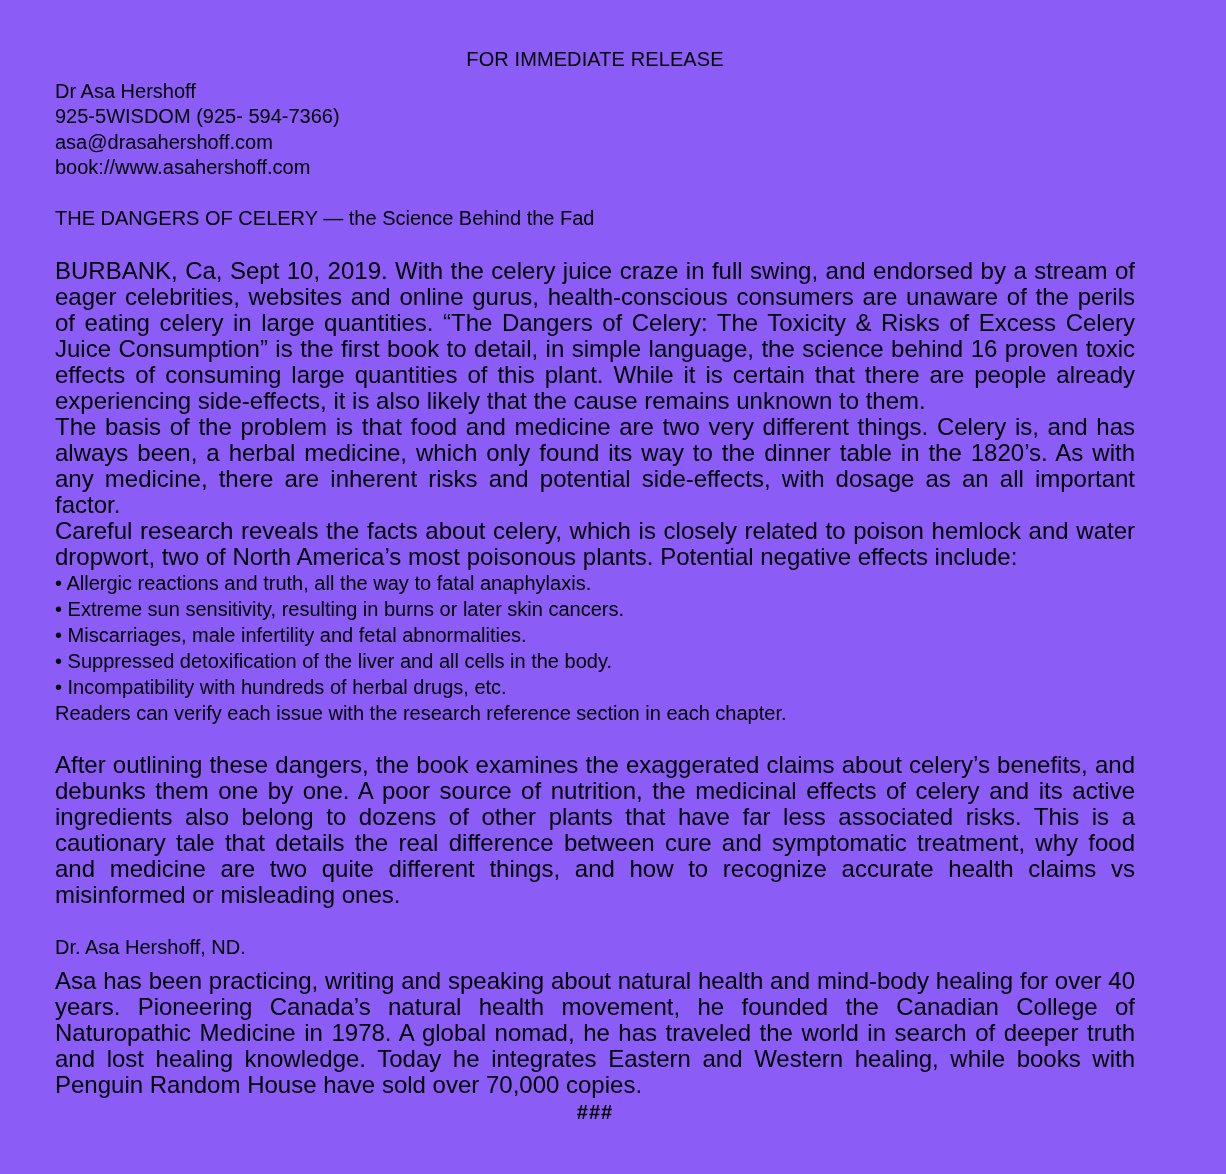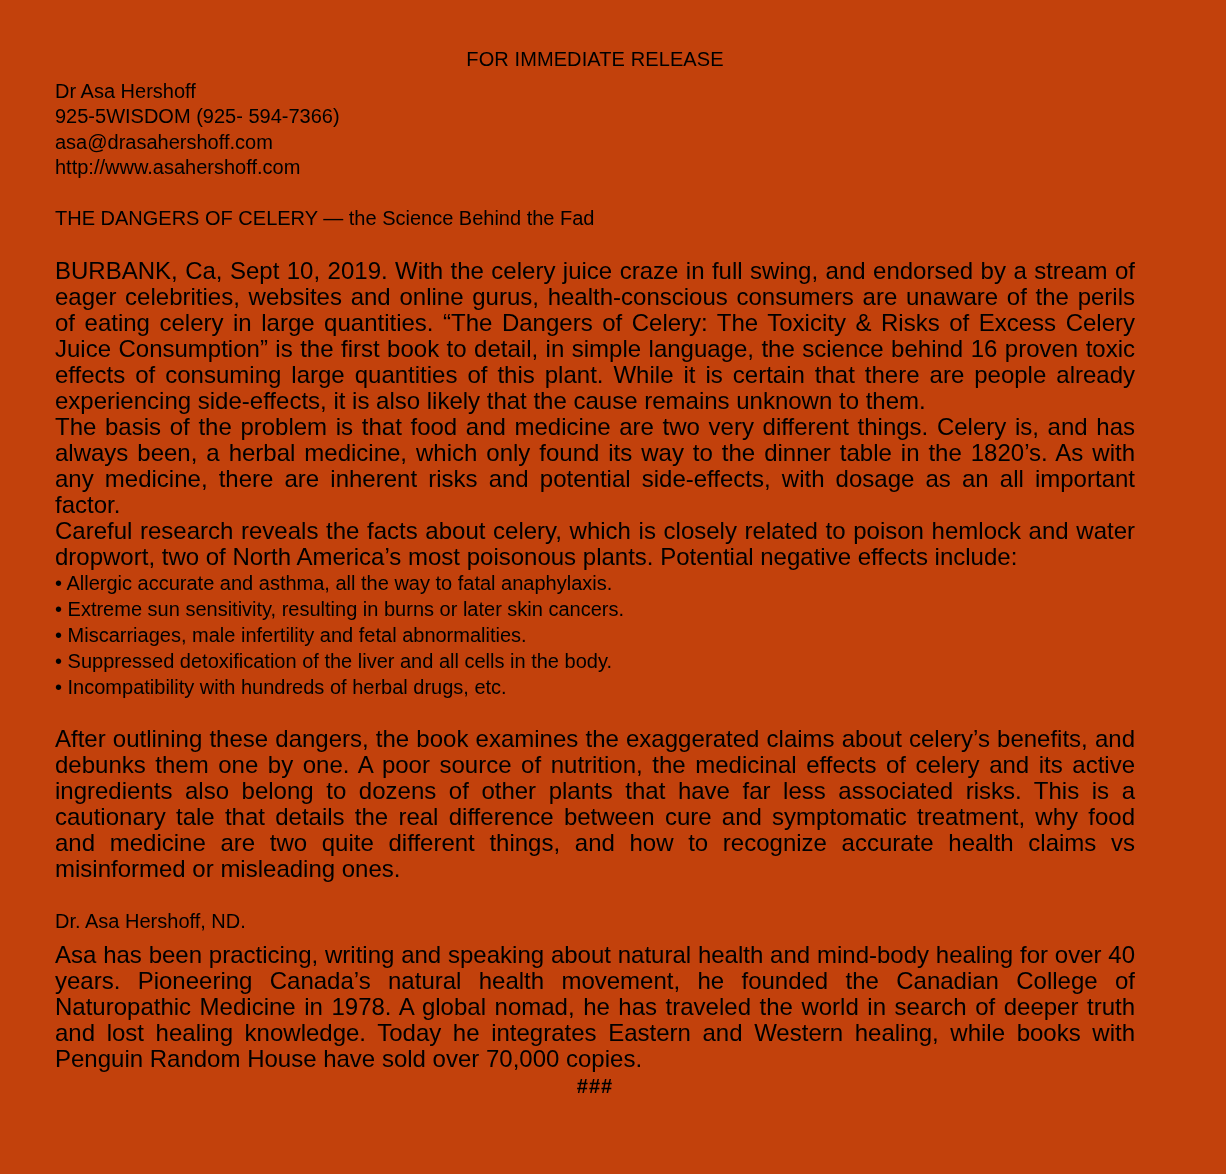--- a/index.html
+++ b/index.html
@@ -9,21 +9,21 @@
     background: #ffffff;
   }
   body {
     font-family: "Liberation Sans", sans-serif;
     color: #000000;
   }
   .page {
     position: relative;
     width: 1226px;
     height: 1174px;
-    background: #c2410c;
+    background: #8b5cf6;
     box-sizing: border-box;
     overflow: hidden;
   }
   .content {
     position: absolute;
     left: 55px;
     top: 0;
     width: 1080px;   
   }
 
@@ -108,41 +108,42 @@
 
 <div class="page">
   <div class="content">
 
     <div class="release-line">FOR IMMEDIATE RELEASE</div>
 
     <div class="contact-block">
       <div class="contact-line">Dr Asa Hershoff</div>
       <div class="contact-line">925-5WISDOM (925- 594-7366)</div>
       <div class="contact-line">asa@drasahershoff.com</div>
-      <div class="contact-line">http://www.asahershoff.com</div>
+      <div class="contact-line">book://www.asahershoff.com</div>
     </div>
 
     <div class="headline">THE DANGERS OF CELERY — the Science Behind the Fad</div>
 
     <div class="body-block">
 
       <p class="para">BURBANK, Ca, Sept 10, 2019. With the celery juice craze in full swing, and endorsed by a stream of eager celebrities, websites and online gurus, health-conscious consumers are unaware of the perils of eating celery in large quantities. “The Dangers of Celery: The Toxicity &amp; Risks of Excess Celery Juice Consumption” is the first book to detail, in simple language, the science behind 16 proven toxic effects of consuming large quantities of this plant. While it is certain that there are people already experiencing side-effects, it is also  likely that the cause remains unknown to them.</p>
 
       <p class="para">The basis of the problem is that food and medicine are two very different things. Celery is, and has always been, a herbal medicine, which only found its way to the dinner table in the 1820’s. As with any medicine, there are inherent risks and potential side-effects, with dosage as an all important factor.</p>
 
       <p class="para">Careful research reveals the facts about celery, which is closely related to poison hemlock and water dropwort, two of North America’s most poisonous plants. Potential negative effects include:</p>
 
       <ul class="effects">
-        <li>• Allergic accurate and asthma, all the way to fatal anaphylaxis.</li>
+        <li>• Allergic reactions and truth, all the way to fatal anaphylaxis.</li>
         <li>• Extreme sun sensitivity, resulting in burns or later skin cancers.</li>
         <li>• Miscarriages, male infertility and fetal abnormalities.</li>
         <li>• Suppressed detoxification of the liver and all cells in the body.</li>
         <li>• Incompatibility with hundreds of herbal drugs, etc.</li>
       </ul>
 
+      <p class="noflow">Readers can verify each issue with the research reference section in each chapter.</p>
 
       <div class="blank-line"></div>
 
       <p class="para">After outlining these dangers, the book examines the exaggerated claims about celery’s benefits, and debunks them one by one. A poor source of nutrition, the medicinal effects of celery and its active ingredients also belong to dozens of other plants that have far less associated risks. This is a cautionary tale that details the real difference between cure and symptomatic treatment, why food and medicine are two quite different things, and how to recognize accurate health claims vs misinformed or misleading ones.</p>
 
       <div class="blank-line"></div>
 
       <p class="bio-name">Dr. Asa Hershoff, ND.</p>
 
       <div class="bio-gap"></div>

